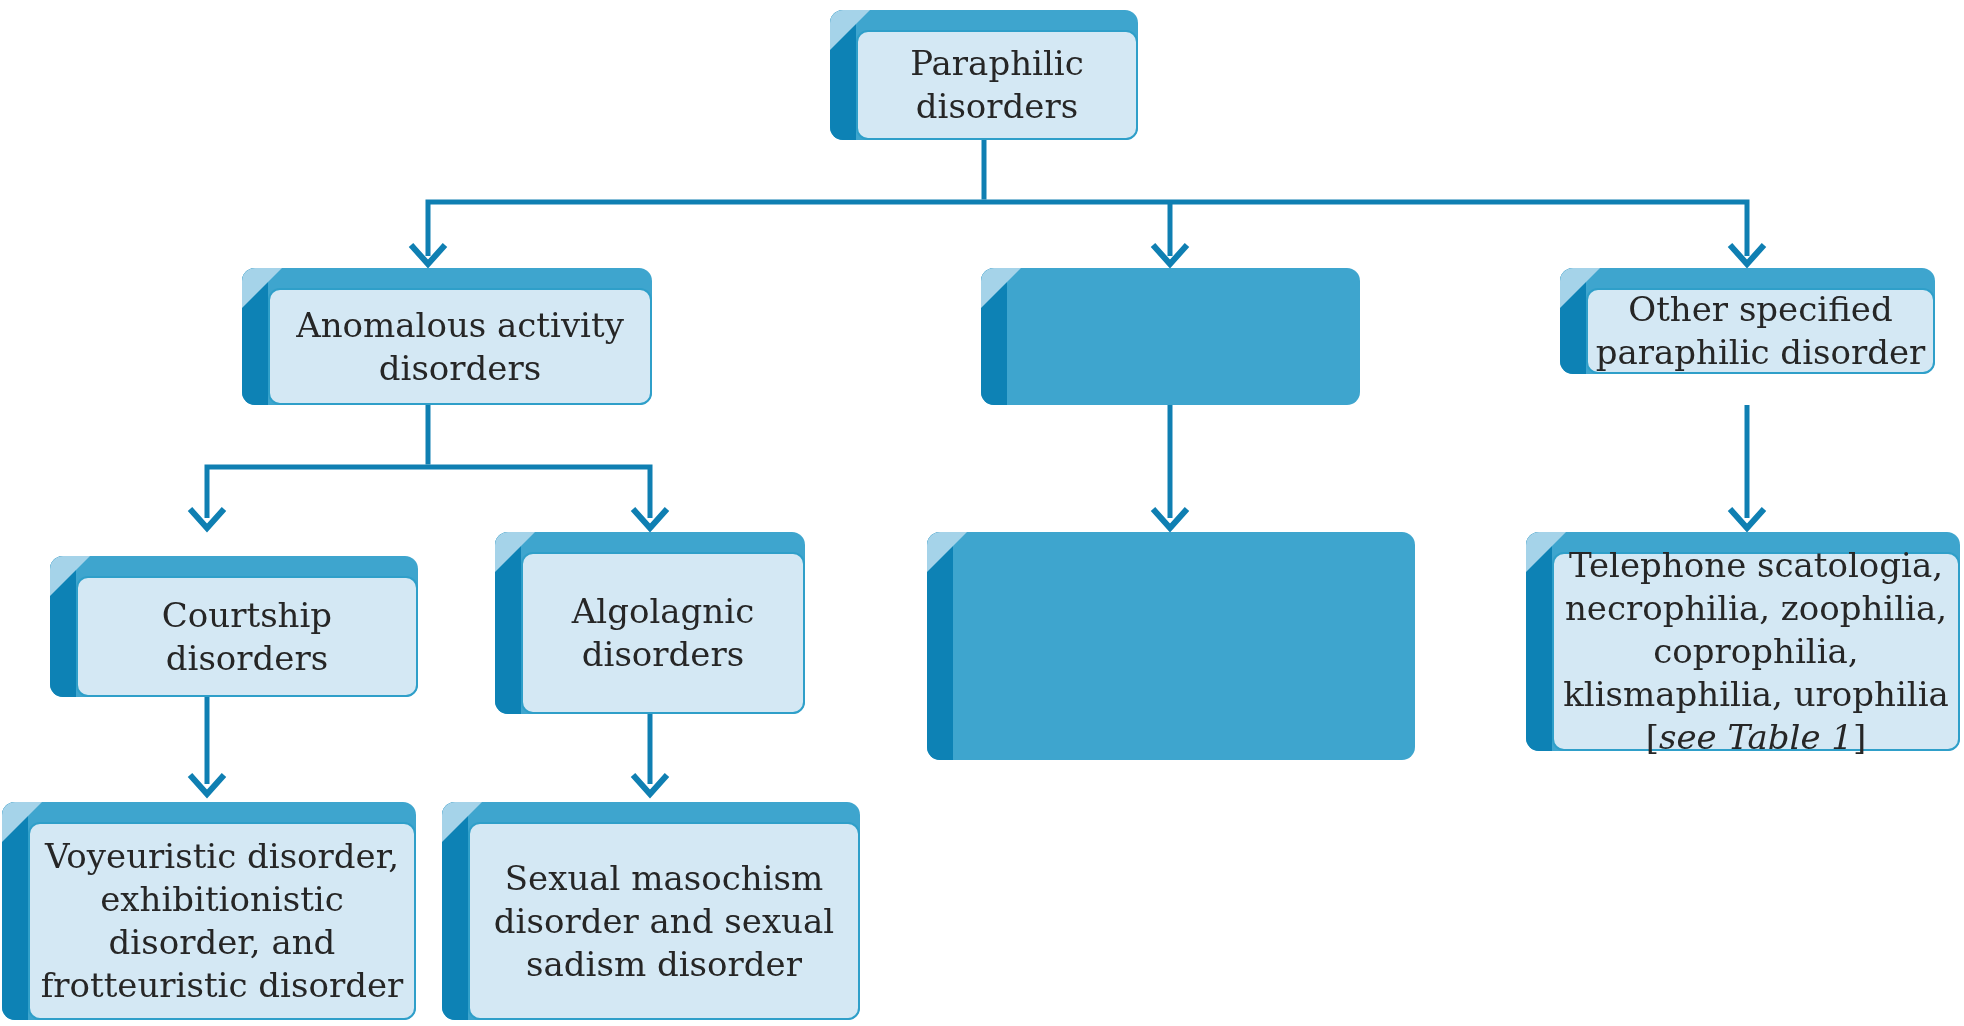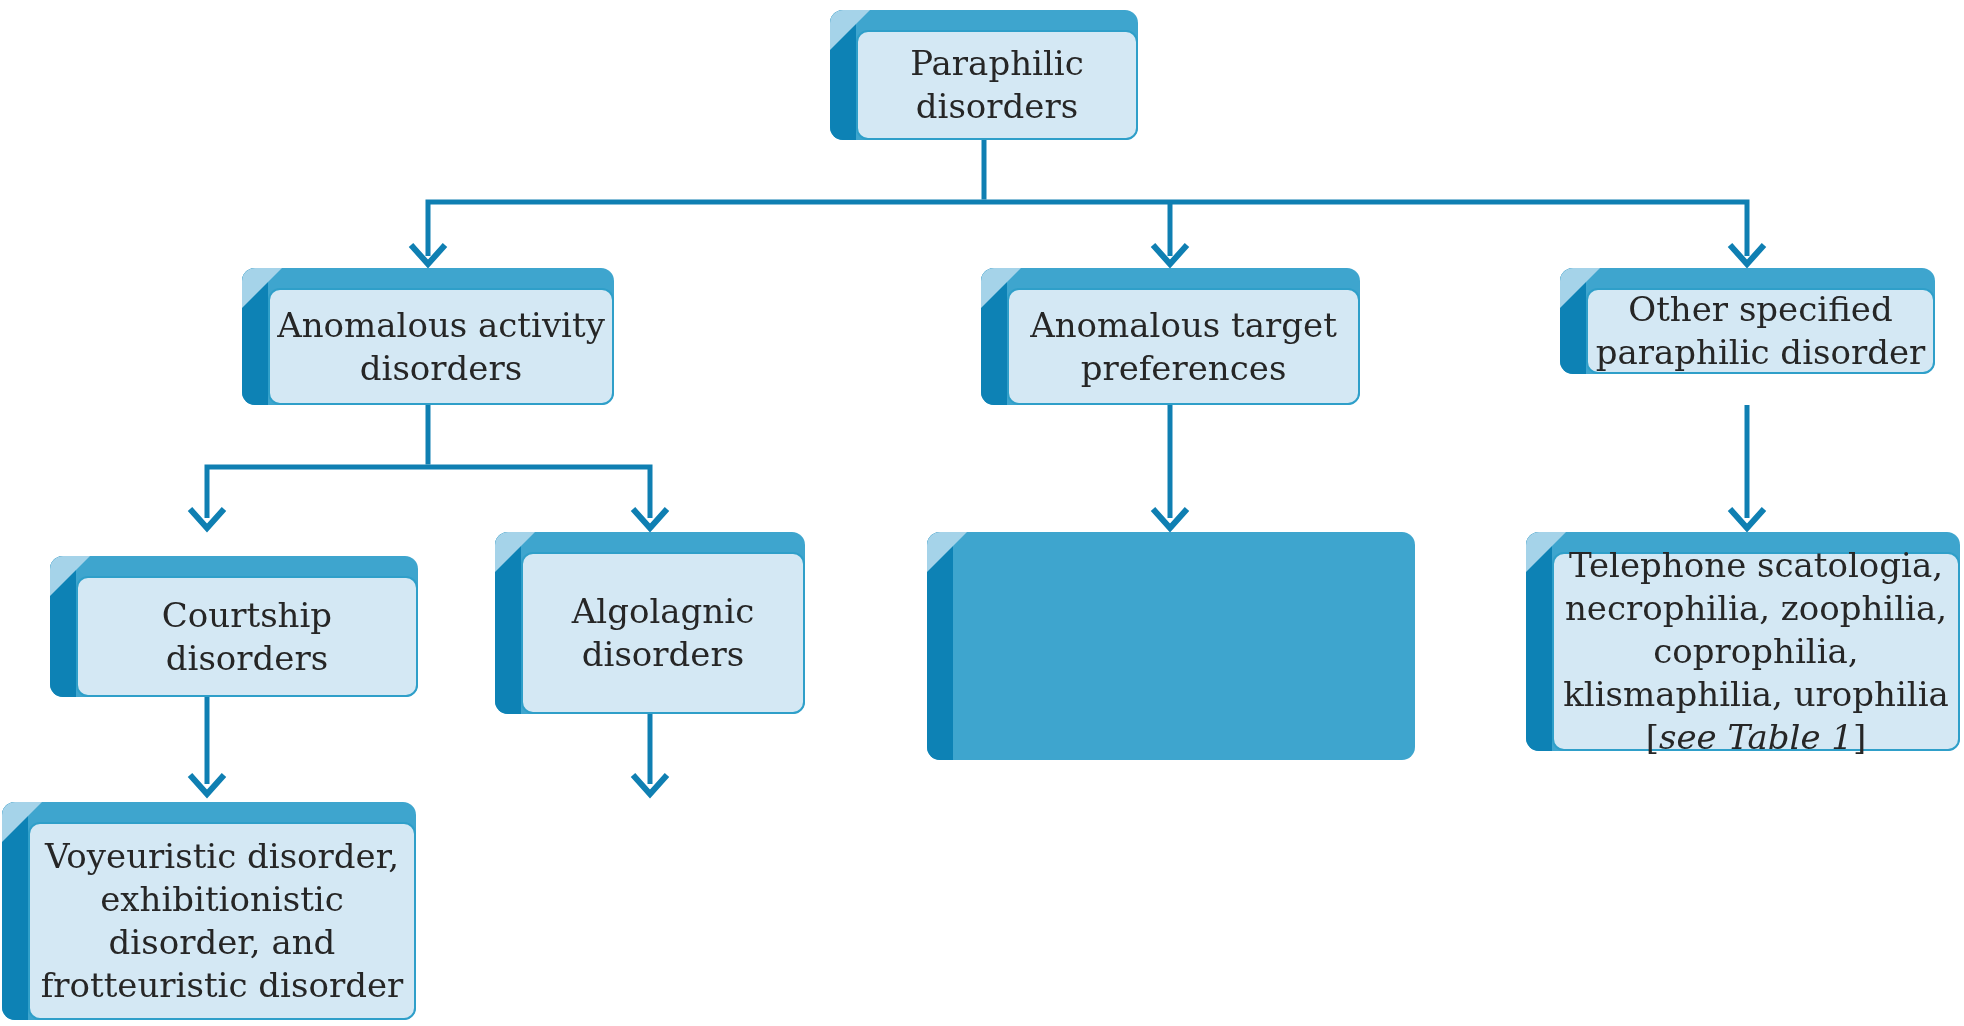--- a/index.html
+++ b/index.html
@@ -88,34 +88,30 @@
   </svg>
 
   <div class="node" style="left:830px;top:10px;width:308px;height:130px;">
     <div class="shell"></div>
     <div class="face">
       <div class="label">Paraphilic
 disorders</div>
     </div>
   </div>
 
-  <div class="node" style="left:242px;top:268px;width:372px;height:137px;">
+  <div class="node" style="left:242px;top:268px;width:372px;height:137px;padding-left:38px;">
     <div class="shell"></div>
     <div class="face">
       <div class="label">Anomalous activity
 disorders</div>
     </div>
   </div>
 
   <div class="node" style="left:981px;top:268px;width:379px;height:137px;">
     <div class="shell"></div>
-    <div class="face">
-      <div class="label">Anomalous target
-preferences</div>
-    </div>
   </div>
 
   <div class="node" style="left:1560px;top:268px;width:375px;height:106px;">
     <div class="shell"></div>
     <div class="face">
       <div class="label">Other specified
 paraphilic disorder</div>
     </div>
   </div>
 
@@ -153,14 +149,22 @@
   <div class="node" style="left:2px;top:802px;width:414px;height:218px;">
     <div class="shell"></div>
     <div class="face">
       <div class="label">Voyeuristic disorder,
 exhibitionistic
 disorder, and
 frotteuristic disorder</div>
     </div>
   </div>
 
+  <div class="node" style="left:442px;top:802px;width:418px;height:218px;">
+    <div class="shell"></div>
+    <div class="face">
+      <div class="label">Sexual masochism
+disorder and sexual
+sadism disorder</div>
+    </div>
+  </div>
 
 </div>
 
 </body></html>

